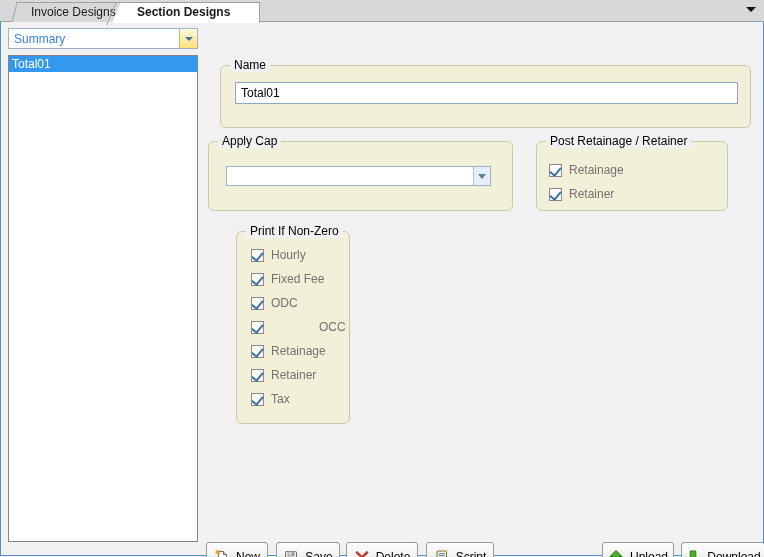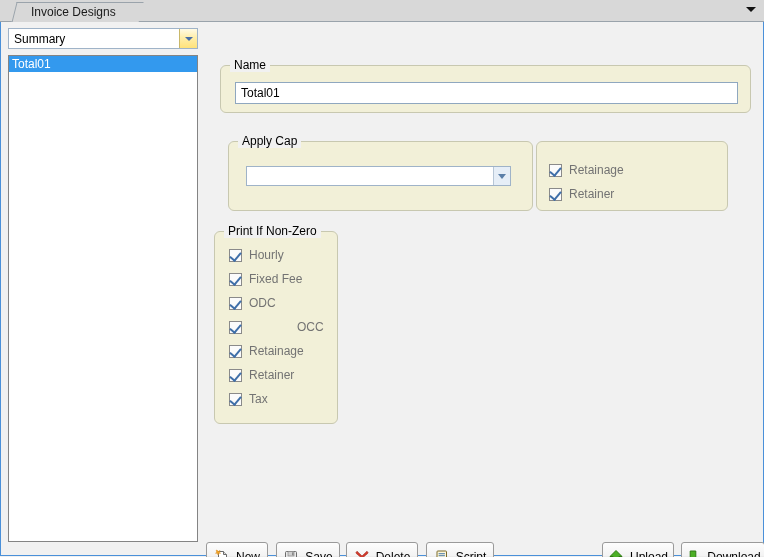--- a/index.html
+++ b/index.html
@@ -102,21 +102,21 @@
     left: 7px; top: 6px;
     width: 190px; height: 21px;
     background: #ffffff;
     border: 1px solid #9fb3c8;
     box-sizing: border-box;
   }
   .combo-summary-text {
     position: absolute;
     left: 5px; top: 3px;
     font-size: 12px;
-    color: #000000;
+    color: #3b82f6;
     text-align: center;
   }
   .combo-summary-btn {
     position: absolute;
     right: 0px; top: 0px;
     width: 18px; height: 19px;
     background: linear-gradient(to bottom, #fffbe6 0%, #ffeeaa 45%, #ffe27a 100%);
     border-left: 1px solid #c9b86a;
     box-sizing: border-box;
     cursor: pointer;
@@ -162,24 +162,24 @@
   .group-title {
     position: absolute;
     top: -8px; left: 9px;
     padding: 0 4px;
     background: #f1f1f1;
     font-size: 12px;
     color: #000;
     white-space: nowrap;
   }
 
-  .grp-name     { left: 219px; top: 43px;  width: 531px; height: 48px; }
-  .grp-applycap { left: 227px; top: 119px; width: 305px; height: 70px; }
+  .grp-name     { left: 219px; top: 43px;  width: 531px; height: 63px; }
+  .grp-applycap { left: 207px; top: 119px; width: 305px; height: 70px; }
   .grp-post     { left: 535px; top: 119px; width: 192px; height: 70px; }
-  .grp-printnz  { left: 213px; top: 209px; width: 124px; height: 193px; }
+  .grp-printnz  { left: 235px; top: 209px; width: 114px; height: 193px; }
 
   .name-input {
     position: absolute;
     left: 14px; top: 16px;
     width: 503px; height: 22px;
     background: #ffffff;
     border: 1px solid #8fa7bf;
     box-sizing: border-box;
     font-family: "Liberation Sans", sans-serif;
     font-size: 12px;
@@ -281,20 +281,23 @@
 </head>
 <body>
 
 <div class="tabstrip">
   <div class="tabstrip-line"></div>
 
   <div class="tab inactive tab-invoice">
     <span class="tab-label">Invoice Designs</span>
   </div>
 
+  <div class="tab active tab-section">
+    <span class="tab-label">Section Designs</span>
+  </div>
 
   <div class="tab-overflow"></div>
 </div>
 
 <div class="panel">
 
   <div class="combo-summary">
     <span class="combo-summary-text">Summary</span>
     <span class="combo-summary-btn">
       <span class="arw"></span>
@@ -316,20 +319,21 @@
     <span class="group-title">Apply Cap</span>
     <div class="applycap-combo">
       <span class="applycap-combo-text"></span>
       <span class="applycap-btn">
         <span class="arw"></span>
       </span>
     </div>
   </div>
 
   <div class="group grp-post">
+    <span class="group-title">Post Retainage / Retainer</span>
 
     <div class="cbrow" style="left:12px; top:20px;">
       <span class="cbox">
           <span class="tick"></span>
         </span>
       <span class="cblabel">Retainage</span>
     </div>
 
     <div class="cbrow" style="left:12px; top:44px;">
       <span class="cbox">

